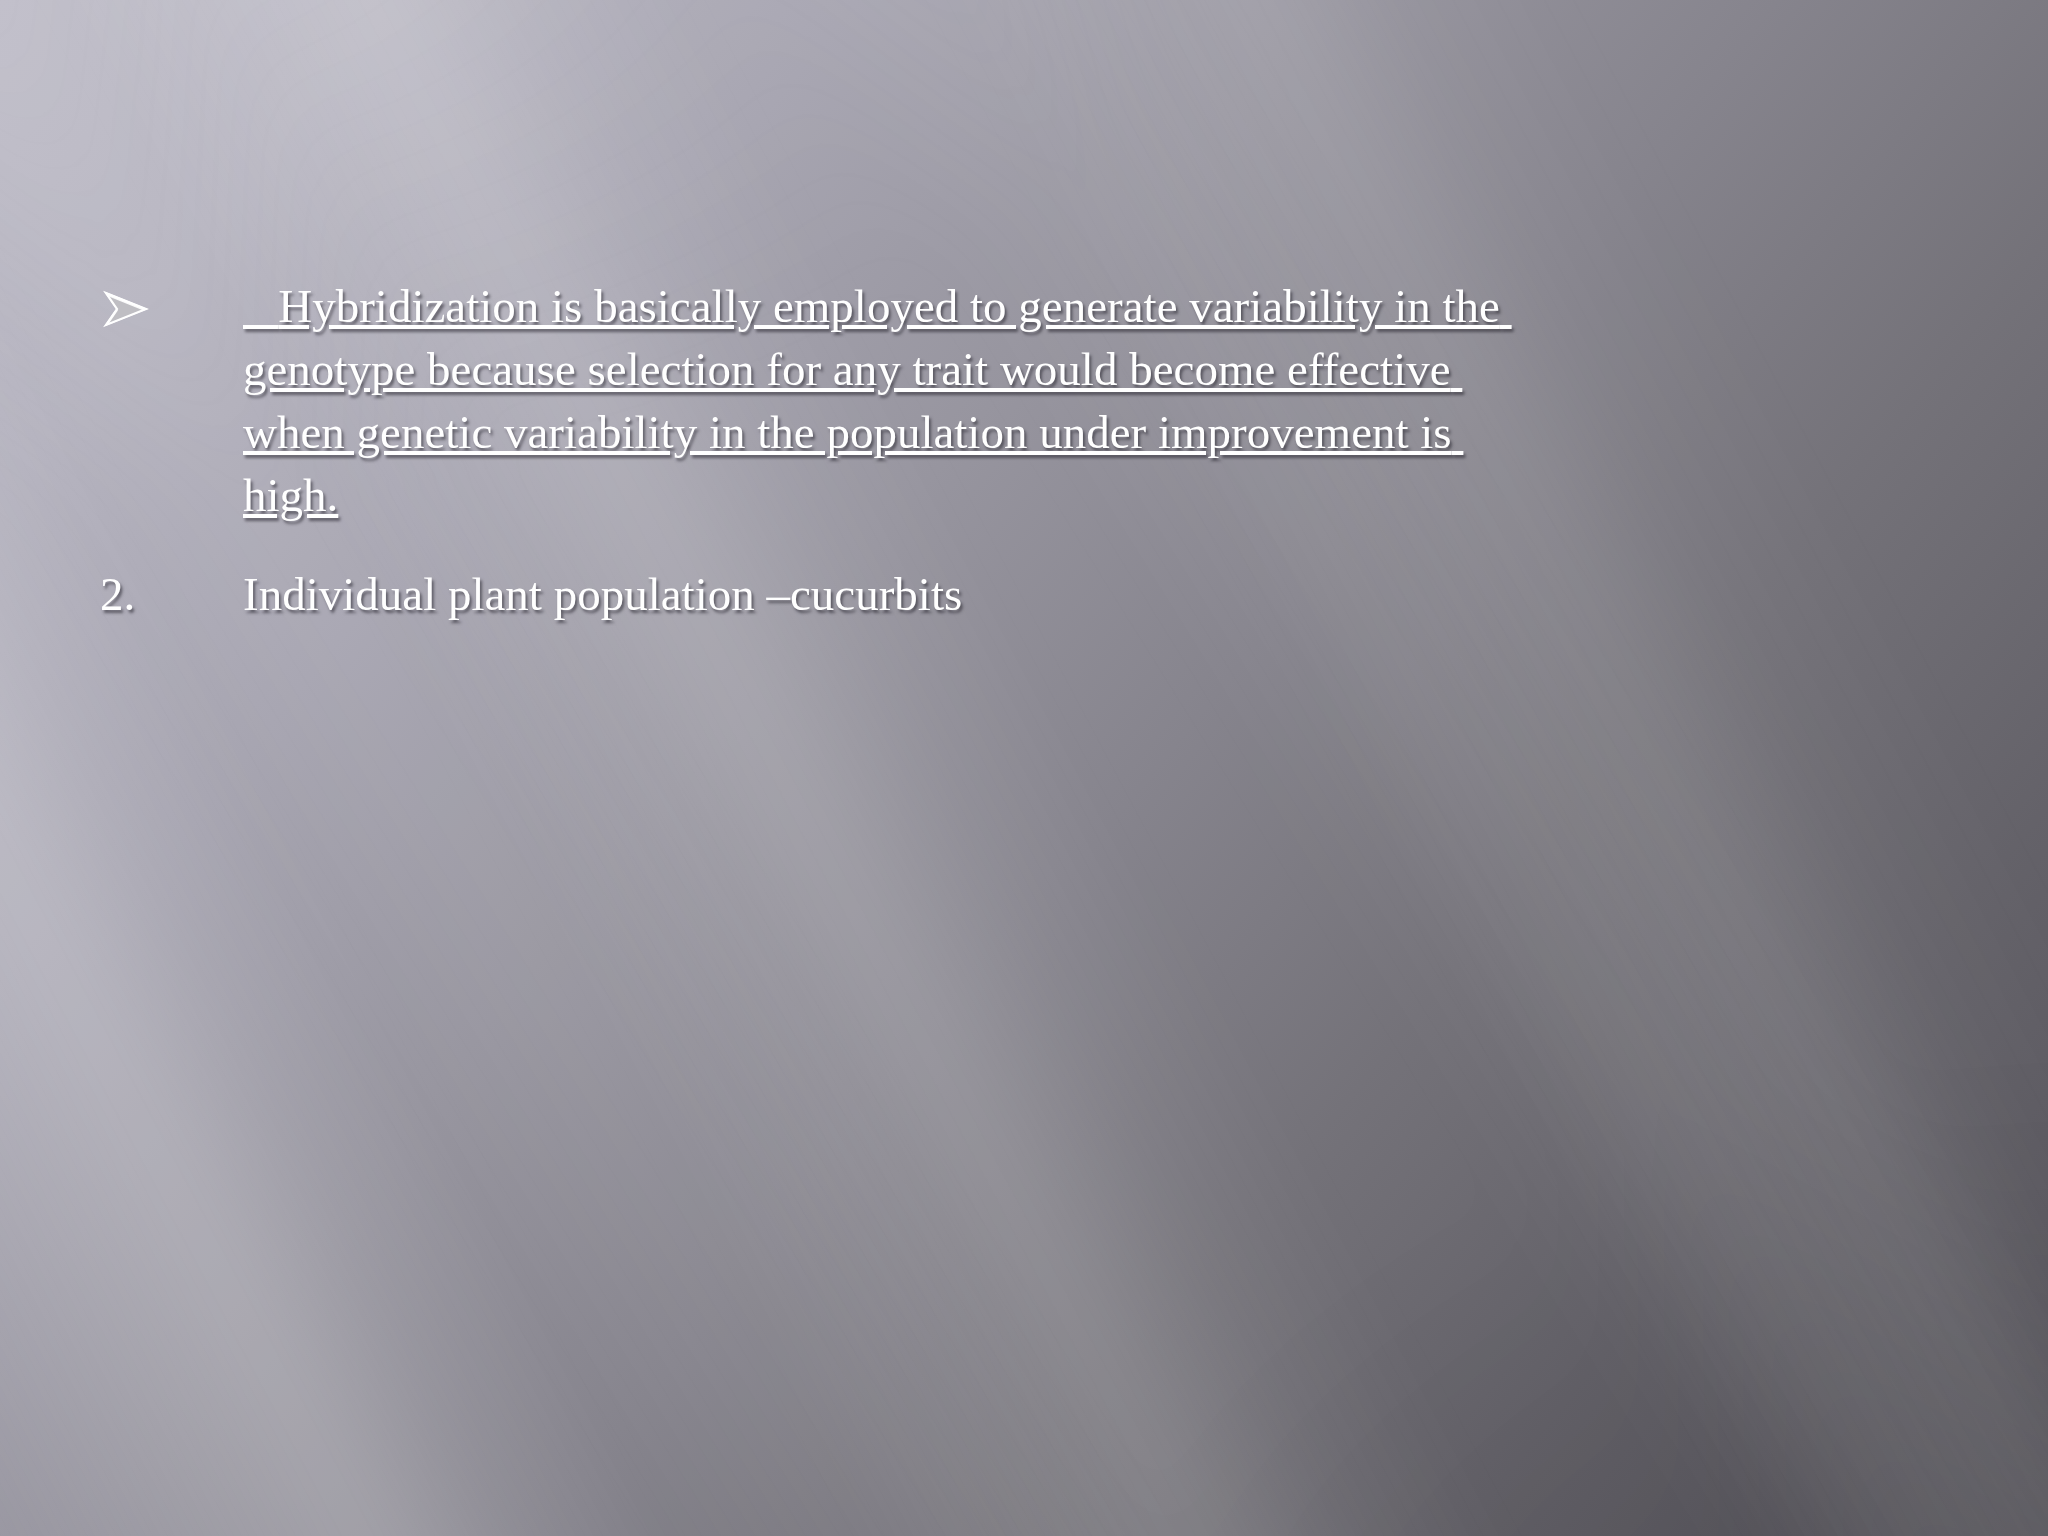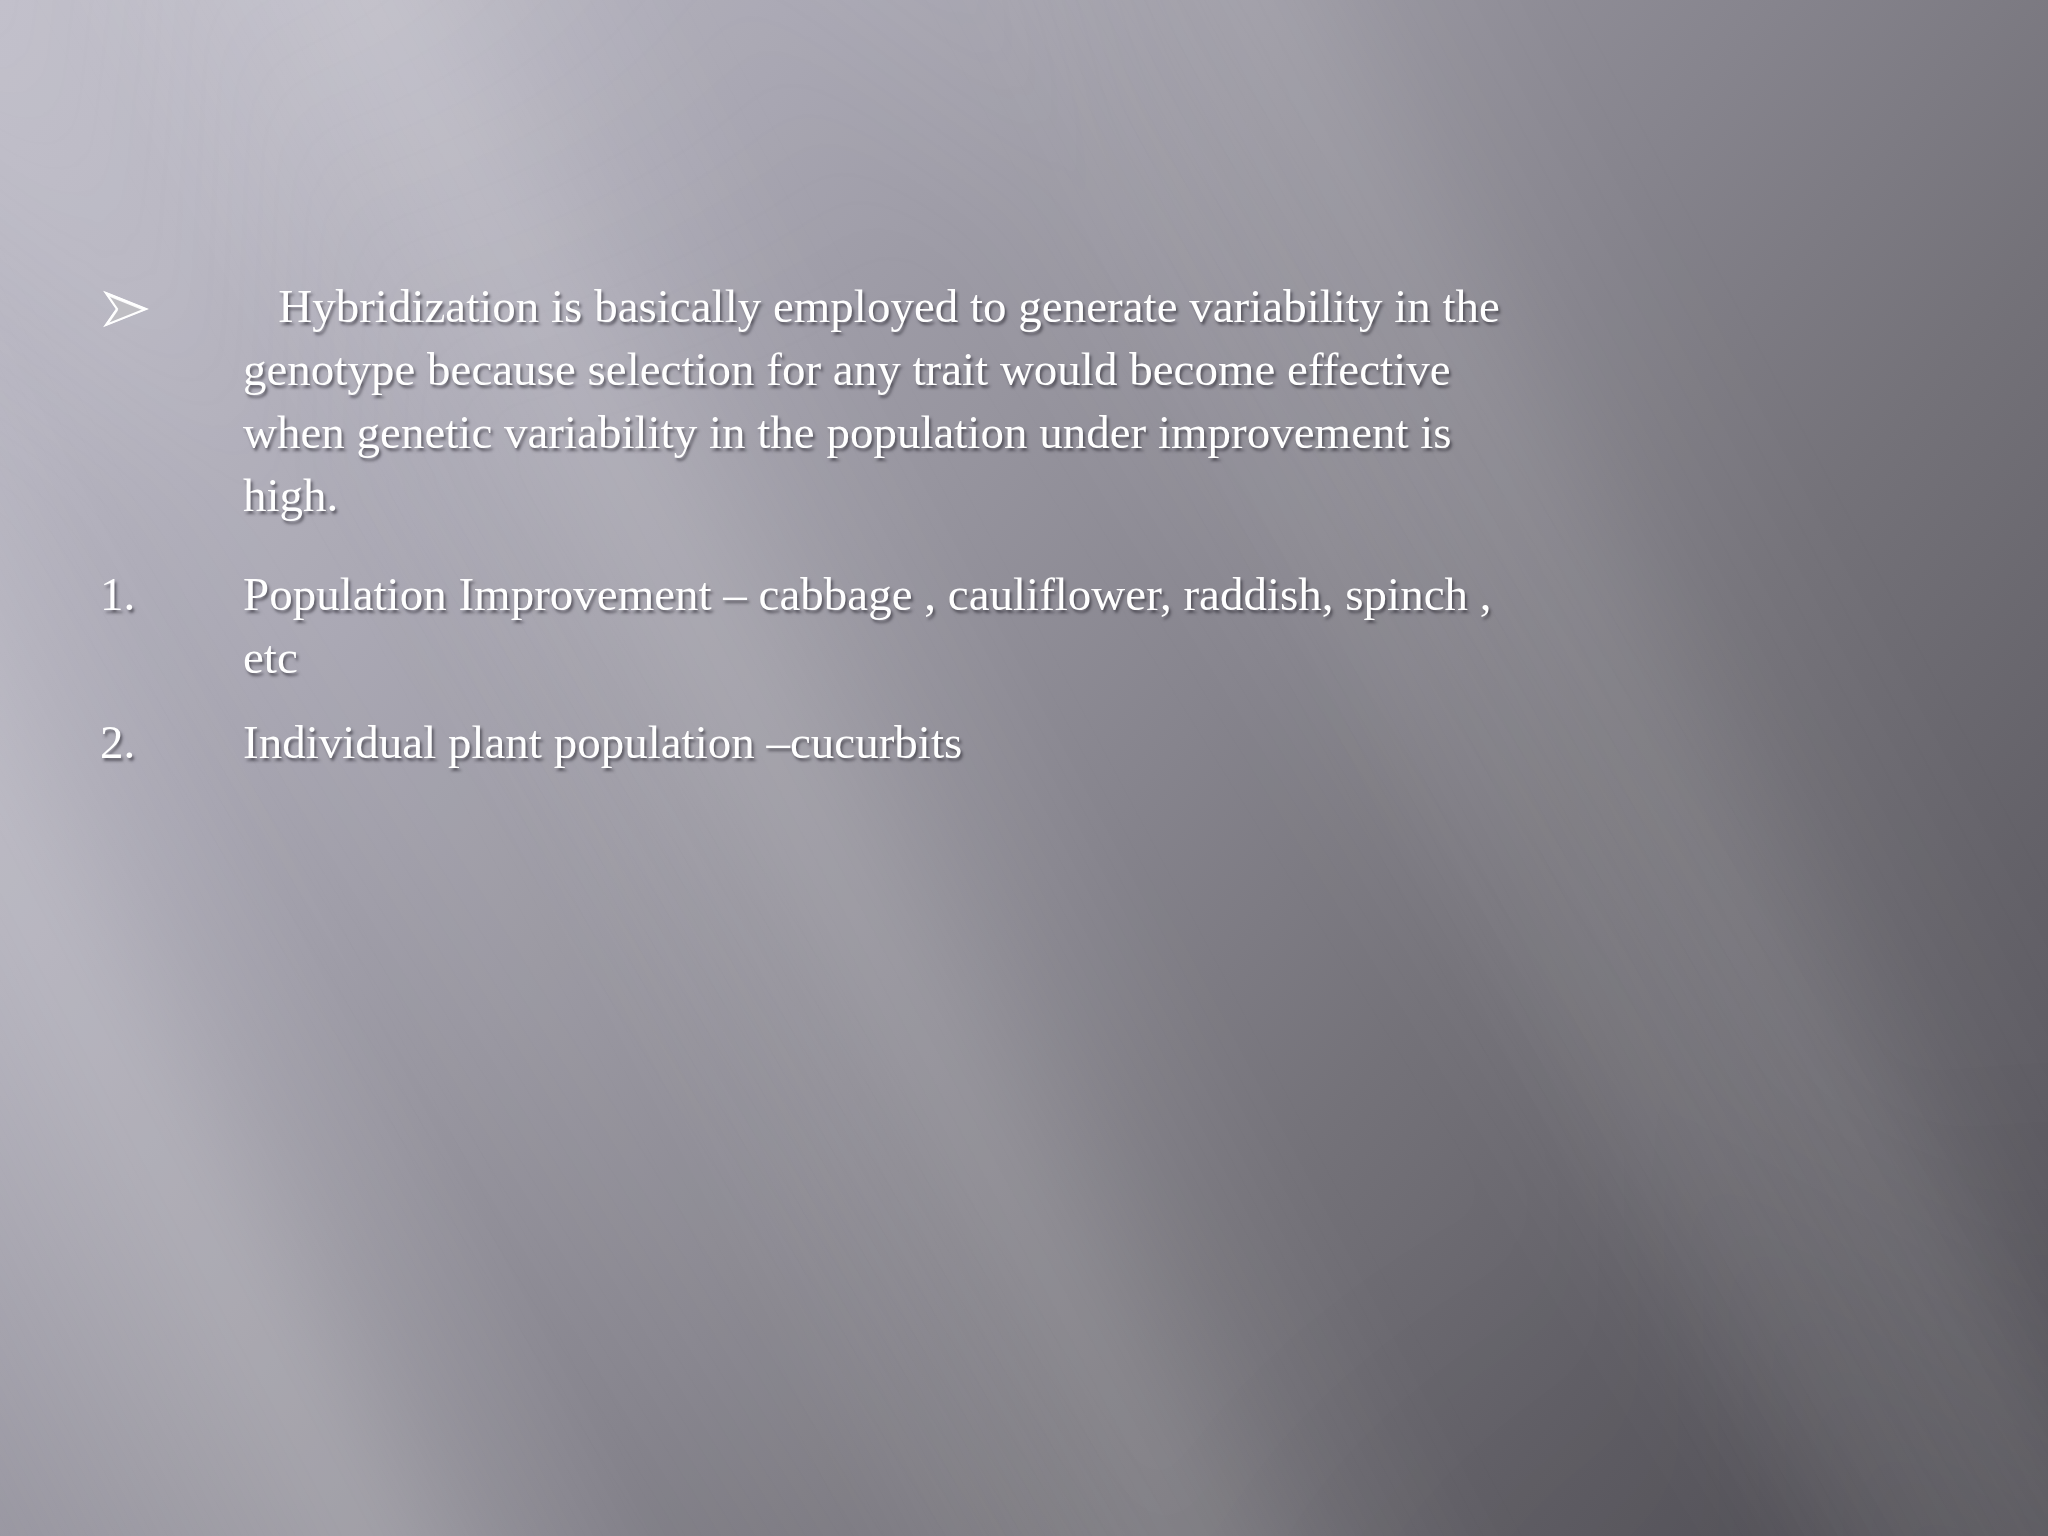--- a/index.html
+++ b/index.html
@@ -84,20 +84,21 @@
     font-size: 47px;
     line-height: 63px;
     text-shadow: 2px 3px 3px rgba(30,28,36,0.55);
     -webkit-font-smoothing: antialiased;
   }
 
   .bullet-row {
     position: relative;
     padding-left: 143px;
     margin-bottom: 4px;
+    text-decoration: underline;
   }
 
   .bullet-mark {
     position: absolute;
     left: 0px;
     top: 14px;
     width: 52px;
     height: 40px;
     line-height: 0;
   }
@@ -158,22 +159,19 @@
           <path d="M 6 4 L 46 20 L 6 36 L 17 20 Z" fill="#8e8c96" fill-opacity="0.55" transform="translate(2.2,1.4) scale(0.88)" style="transform-origin: 6px 20px;"></path>
           <path d="M 6 4 L 46 20 L 6 36 L 17 20 Z" fill="none" stroke="#ffffff" stroke-width="2.2" stroke-linejoin="miter"></path>
         </svg>
       </span>
       <span class="bullet-text">   Hybridization is basically employed to generate variability in the genotype because selection for any trait would become effective when genetic variability in the population under improvement is high.</span>
     </div>
 
 
     <div class="spacer-sm"></div>
 
-    <div class="num-row num-wrap">
-      <span class="num-label">1.</span><span class="num-text">Population Improvement – cabbage , cauliflower, raddish, spinch , etc</span>
-    </div>
 
     <div class="num-row num-wrap">
       <span class="num-label">2.</span><span class="num-text">Individual plant population –cucurbits</span>
     </div>
 
   </div>
 </div>
 
 </body></html>

